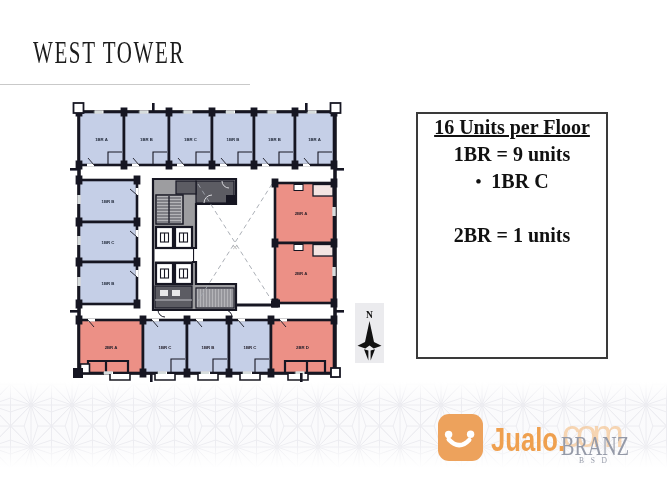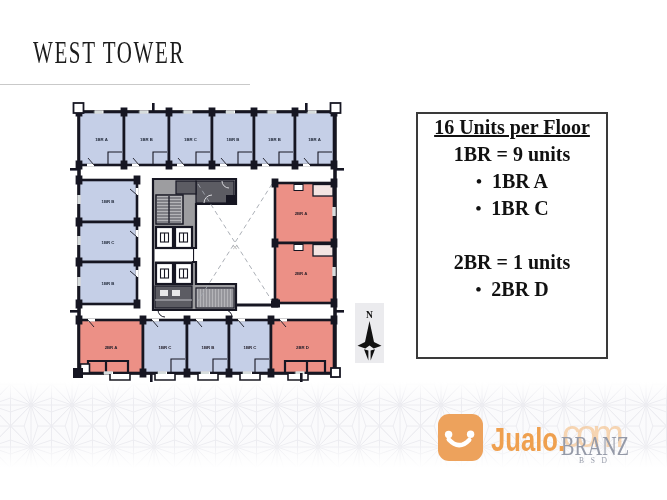--- a/index.html
+++ b/index.html
@@ -347,25 +347,23 @@
 <text x="369.5" y="318" font-size="9.5" font-weight="bold" fill="#111" text-anchor="middle" font-family="Liberation Serif,serif">N</text>
 <path d="M369.5,321 L374,342 L381.5,345.8 L373.7,348.6 L369.5,345.6 L365.3,348.6 L357.5,345.8 L365,342 Z" fill="#111"></path>
 <path d="M364,349.2 L368.4,360.4 L368.4,350.6 Z" fill="#111"></path>
 <path d="M375,349.2 L370.6,360.4 L370.6,350.6 Z" fill="#111"></path>
 </g>
 </svg>
 
 <div class="abs info">
   <div class="u">16 Units per Floor</div>
   <div>1BR = 9 units</div>
-  <div><span class="b">•</span>&nbsp; 1BR A</div>
   <div><span class="b">•</span>&nbsp; 1BR C</div>
   <div>&nbsp;</div>
   <div>2BR = 1 units</div>
-  <div><span class="b">•</span>&nbsp; 2BR D</div>
 </div>
 
 <div class="abs" style="left:417px;top:400px;width:227px;height:80px;">
 <svg width="227" height="80" viewBox="0 0 227 80">
 
   <text x="145" y="46.5" font-family="Liberation Sans,sans-serif" font-size="38" fill="#f5c28c" opacity="0.66" textLength="62">com</text>
   <g font-family="Liberation Serif,serif" fill="#959aa8">
     <text x="144" y="54.5" font-size="28" textLength="68" lengthAdjust="spacingAndGlyphs">BRANZ</text>
     <text x="162" y="63" font-size="7.5" textLength="34" letter-spacing="6">BSD</text>
   </g>

